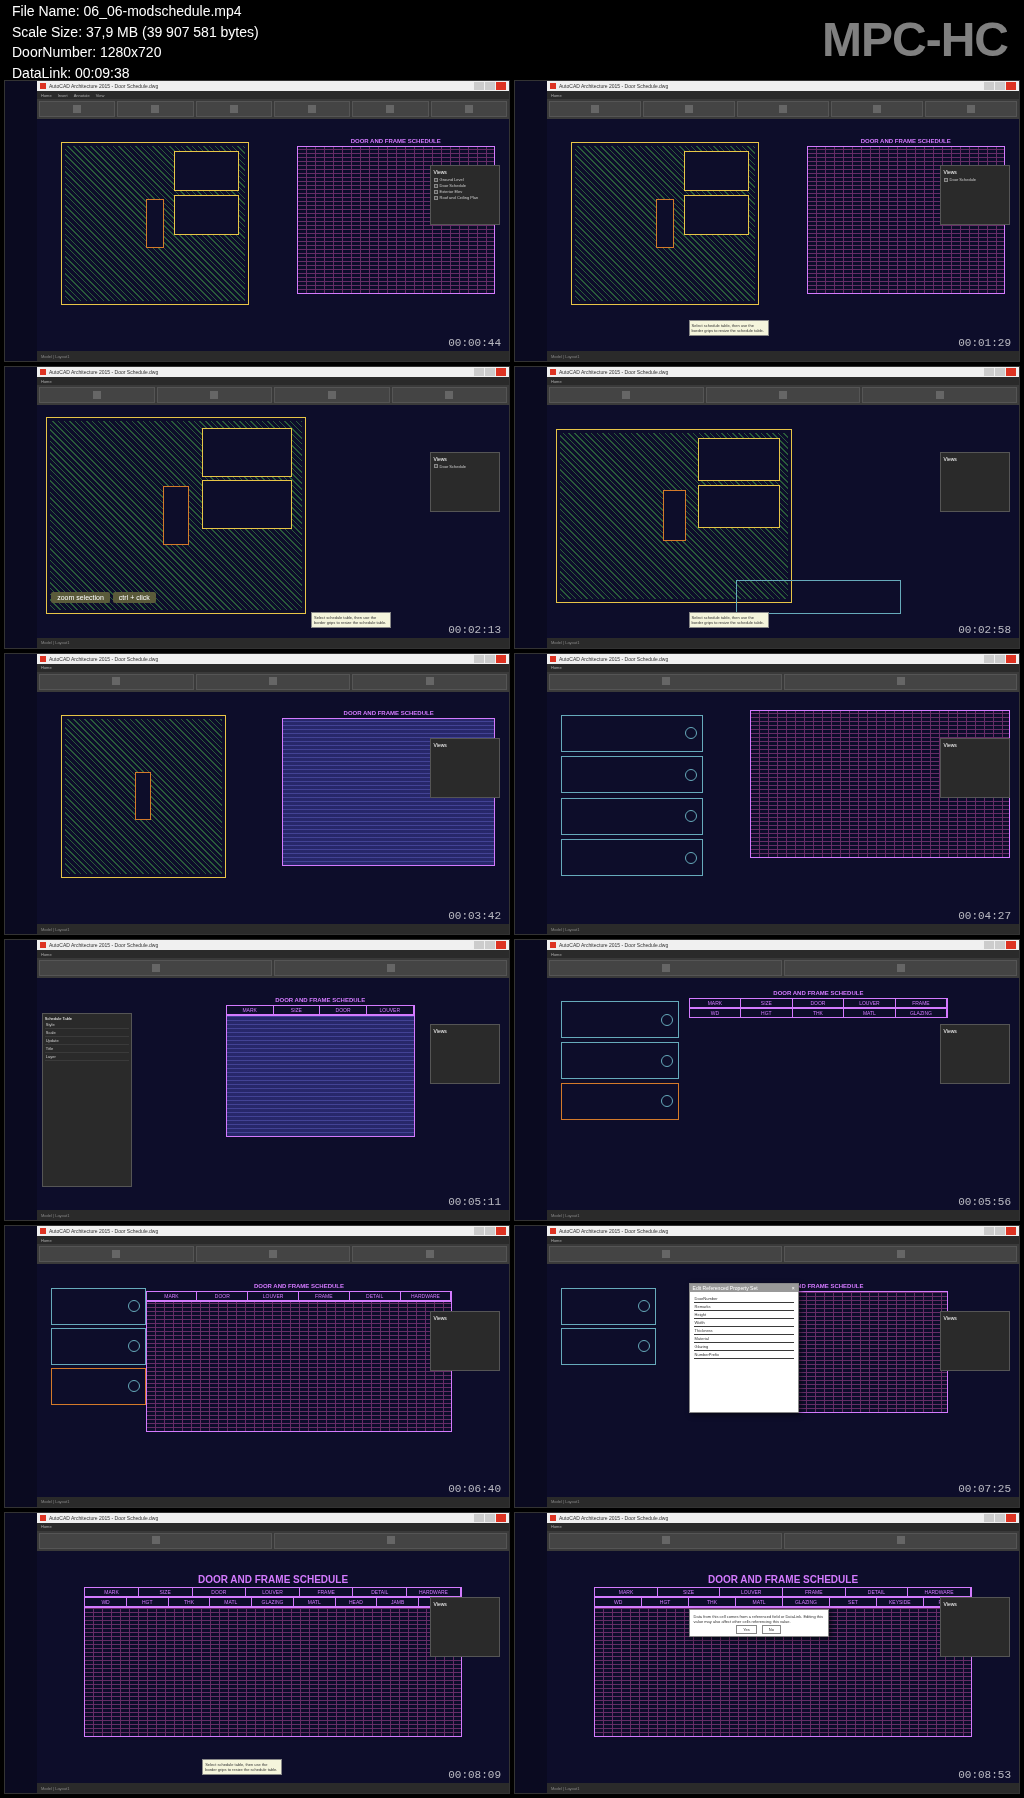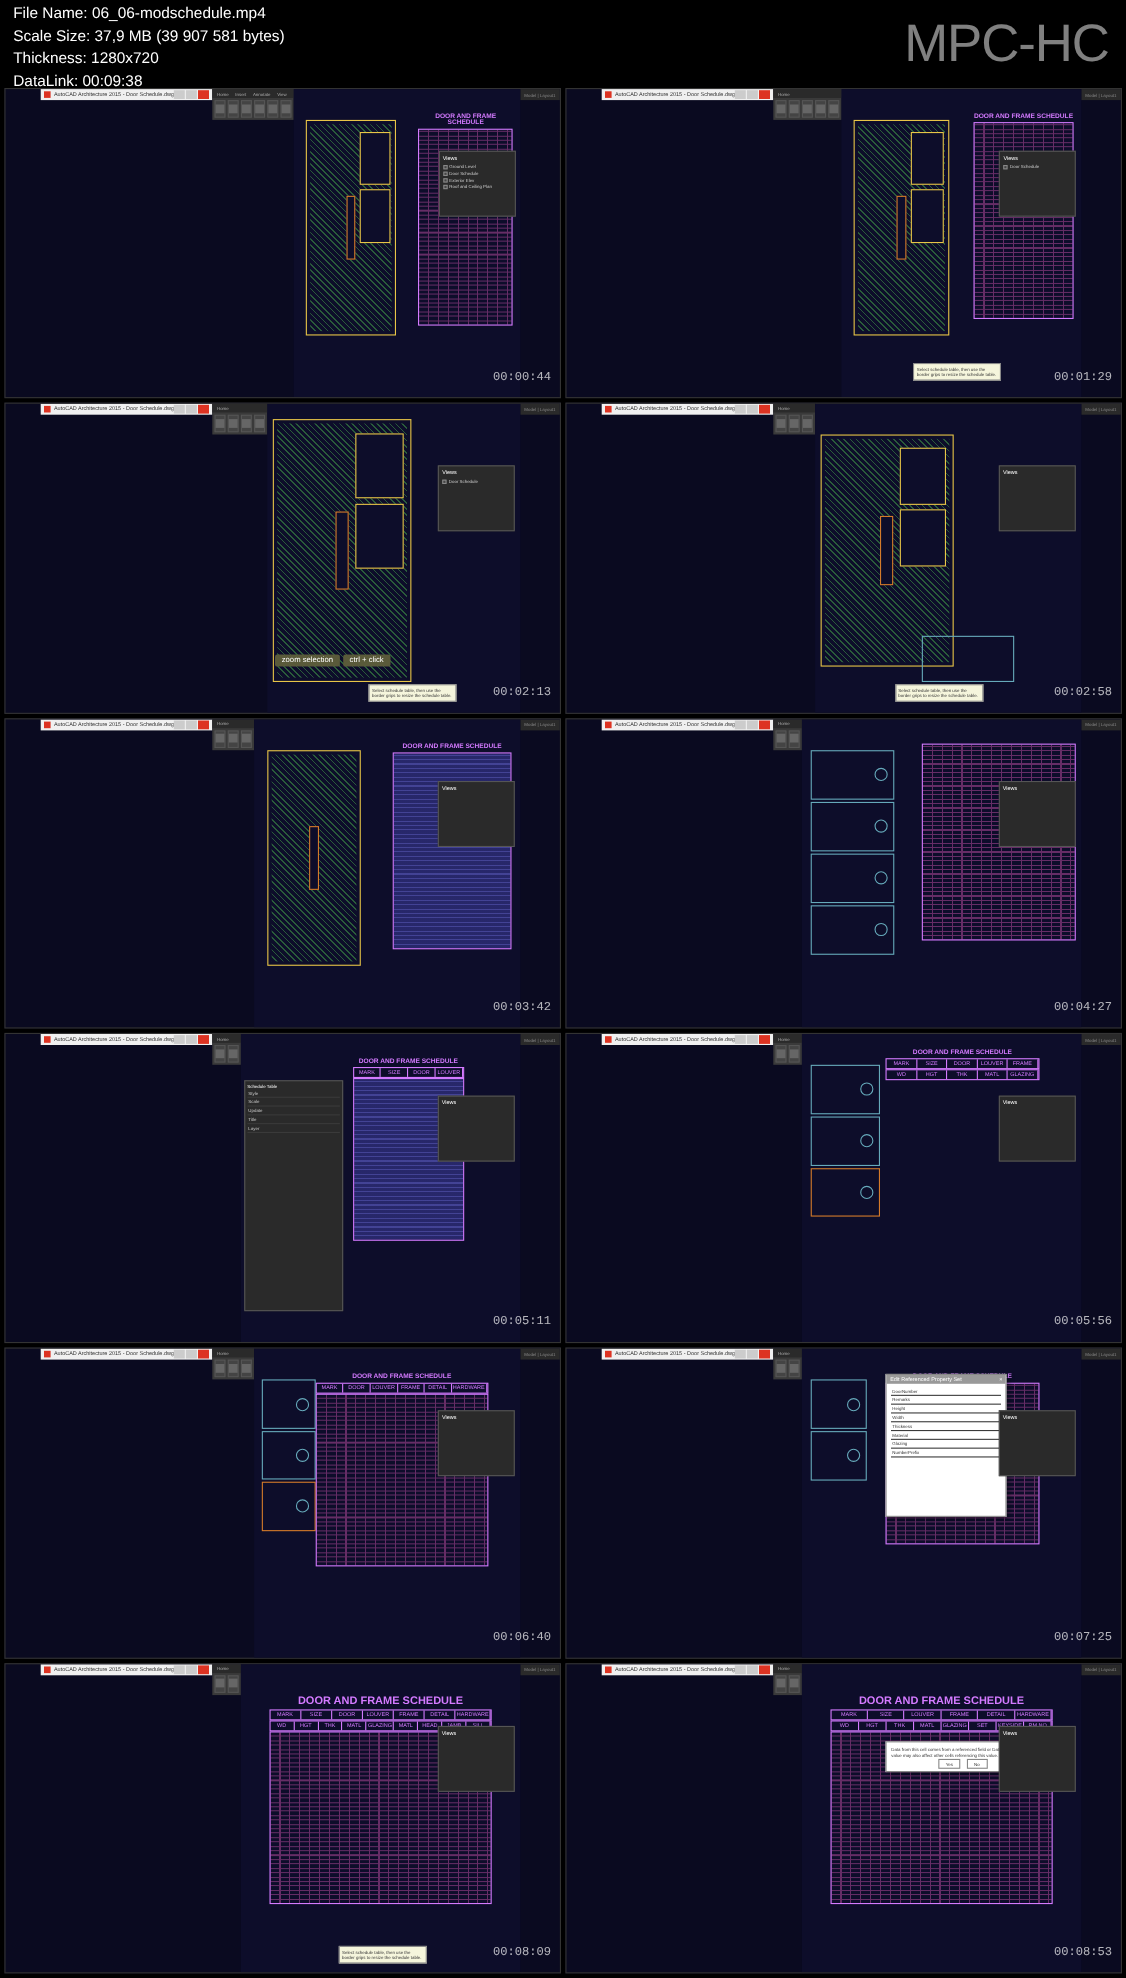--- a/index.html
+++ b/index.html
@@ -1,21 +1,21 @@
 <!DOCTYPE html>
 <html><head>
 <meta charset="utf-8">
 <style>
 * { margin: 0; padding: 0; box-sizing: border-box; }
 body { background: #000; font-family: Arial, sans-serif; width: 1024px; height: 1798px; position: relative; overflow: hidden; }
 .file-info { position: absolute; top: 2px; left: 12px; color: #fff; font-size: 14px; line-height: 1.4; z-index: 100; }
 .file-info div { margin-bottom: 1px; }
-.watermark { position: absolute; top: 12px; right: 16px; color: rgba(255,255,255,0.5); font-size: 48px; font-weight: normal; font-family: 'Arial Narrow', Arial; letter-spacing: -1px; z-index: 100; }
+.watermark { position: absolute; top: 12px; right: 16px; color: rgba(255,255,255,0.5); font-size: 48px; font-weight: bold; font-family: 'Arial Narrow', Arial; letter-spacing: -1px; z-index: 100; }
 .grid { display: grid; grid-template-columns: 1fr 1fr; grid-template-rows: repeat(6, 1fr); gap: 4px; padding: 4px; padding-top: 80px; height: 100%; }
-.thumb { background: #0a0a20; border: 1px solid #333; position: relative; overflow: hidden; display: flex; flex-direction: row; padding-left: 32px; }
+.thumb { background: #0a0a20; border: 1px solid #333; position: relative; overflow: hidden; display: flex; flex-direction: column; padding-left: 32px; }
 .titlebar { background: #f0f0f0; height: 10px; display: flex; align-items: center; padding: 0 3px; font-size: 5px; color: #333; }
 .titlebar-icon { width: 6px; height: 6px; background: #d32; margin-right: 3px; }
 .titlebar-text { flex: 1; font-size: 5px; overflow: hidden; white-space: nowrap; }
 .win-btns { display: flex; gap: 1px; }
 .win-btn { width: 10px; height: 8px; background: #ccc; }
 .win-btn.close { background: #d32; }
 .ribbon { background: #3a3a3a; height: 28px; display: flex; flex-direction: column; }
 .ribbon-tabs { background: #2a2a2a; height: 8px; display: flex; gap: 6px; padding: 0 4px; font-size: 4px; color: #aaa; align-items: center; }
 .ribbon-panels { flex: 1; display: flex; gap: 2px; padding: 2px; }
 .ribbon-panel { flex: 1; background: #444; border: 1px solid #555; display: flex; flex-direction: column; align-items: center; justify-content: center; }
@@ -52,21 +52,21 @@
 .zoomed-room { border: 1px solid #6ab; height: 20%; margin-bottom: 3%; position: relative; }
 .zoomed-room::after { content: ''; position: absolute; right: 5px; top: 50%; width: 10px; height: 10px; border: 1px solid #6ab; border-radius: 50%; transform: translateY(-50%); }
 .blue-selection { background: repeating-linear-gradient(0deg, rgba(100,100,255,0.3), rgba(100,100,255,0.3) 3px, rgba(120,120,255,0.5) 3px, rgba(120,120,255,0.5) 4px) !important; }
 </style>
 </head>
 <body>
 
 <div class="file-info">
   <div><span>File Name:</span> <span>06_06-modschedule.mp4</span></div>
   <div><span>Scale Size:</span> <span>37,9 MB (39 907 581 bytes)</span></div>
-  <div><span>Thickness:</span> <span>1280x720</span></div>
+  <div><span>DoorNumber:</span> <span>1280x720</span></div>
   <div><span>DataLink:</span> <span>00:09:38</span></div>
 </div>
 
 <div class="watermark">MPC-HC</div>
 
 <div class="grid">
 
   <div class="thumb">
     <div class="titlebar">
       <div class="titlebar-icon"></div>

